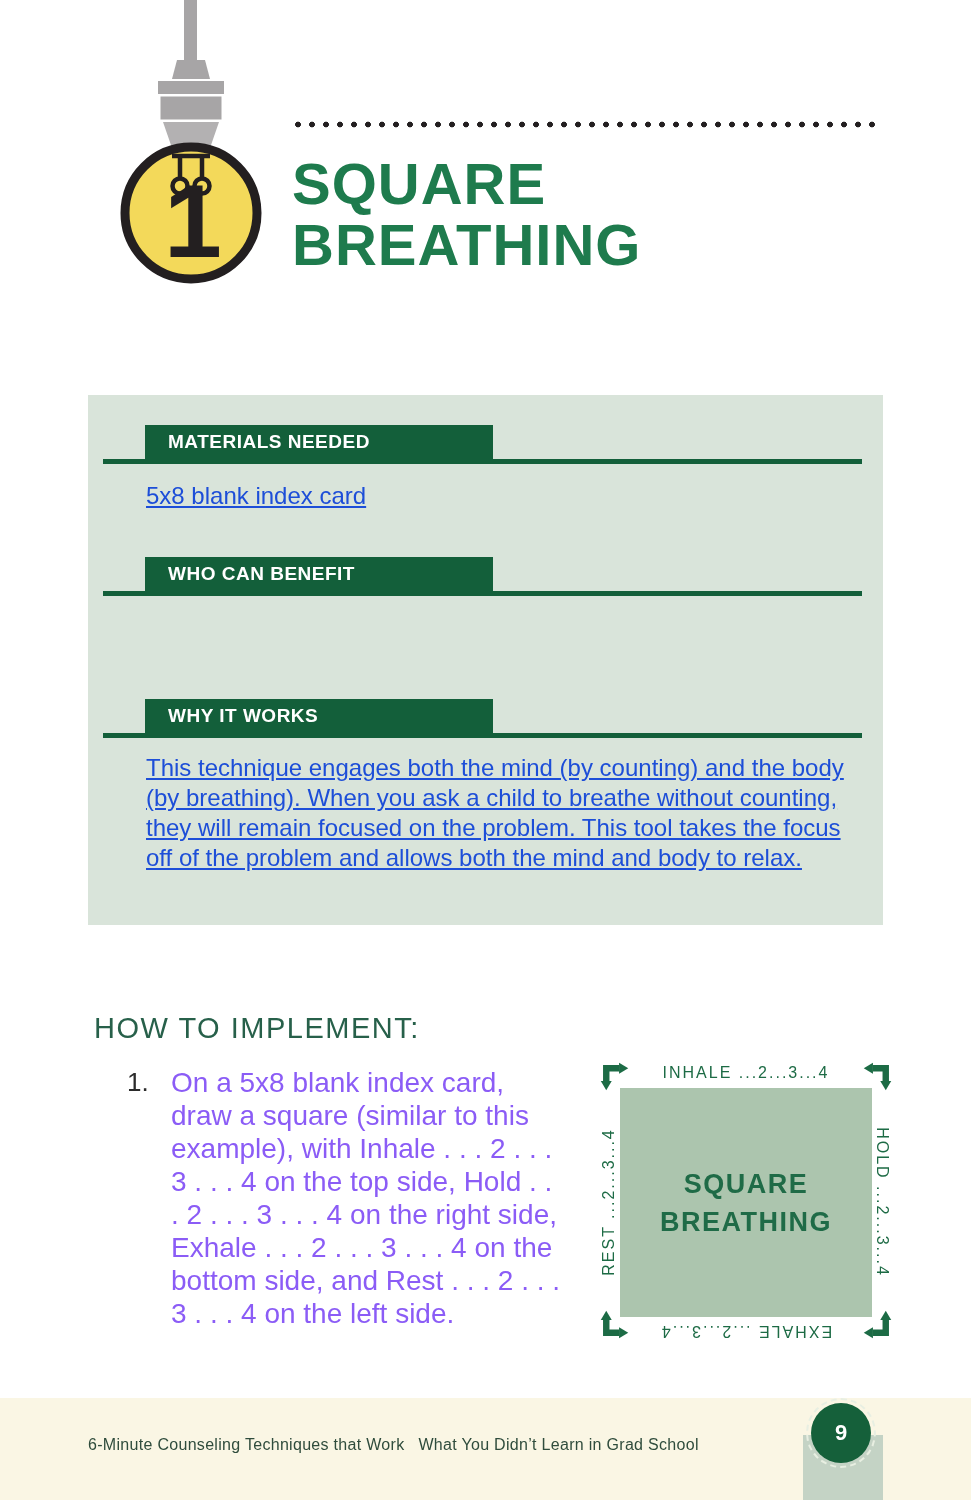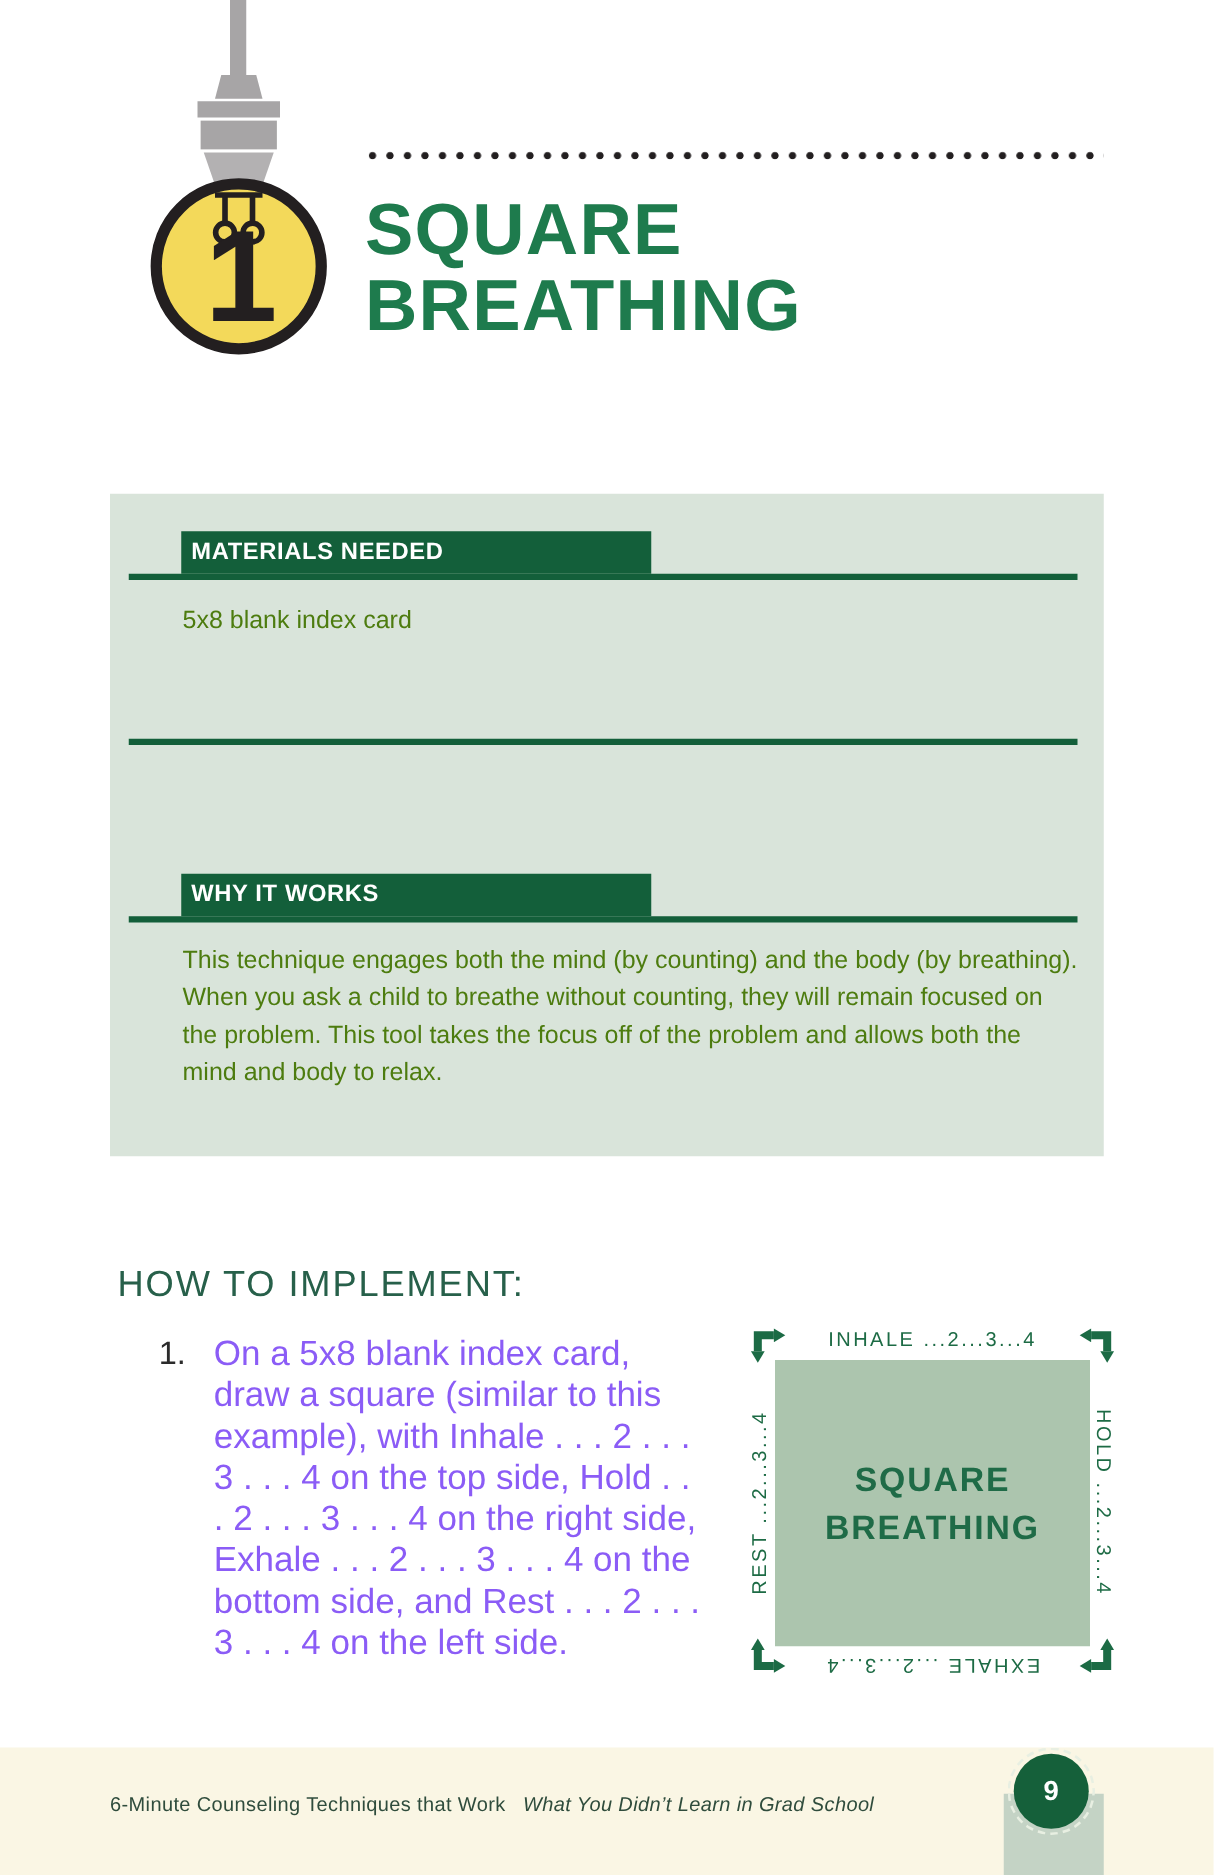--- a/index.html
+++ b/index.html
@@ -22,27 +22,27 @@
   }
   .page-title{
     position:absolute;left:292px;top:153px;margin:0;
     font-size:58px;line-height:61px;font-weight:700;letter-spacing:1px;color:#1E7B4D;
   }
   .page-title span{display:block;}
 
   
   .info-box{position:absolute;left:88px;top:395px;width:795px;height:530px;background:#D9E4DA;}
   .sec-bar{
-    position:absolute;left:57px;width:376px;height:34px;background:#135F3A;
+    position:absolute;left:57px;width:348px;height:34px;background:#135F3A;
     color:#ffffff;font-size:19px;font-weight:700;letter-spacing:0.5px;
-    line-height:34px;padding-left:8px;box-sizing:border-box;
+    line-height:34px;padding-left:23px;box-sizing:border-box;
   }
   .sec-rule{position:absolute;left:15px;width:759px;height:5px;background:#135F3A;}
   .sec-body{
-    position:absolute;left:58px;margin:0;font-size:20px;color:#4d7c0f;line-height:30px;
+    position:absolute;left:58px;margin:0;font-size:24px;color:#1d4ed8;line-height:30px;text-decoration:underline;
   }
   .bar-1{top:30px;}  .rule-1{top:64px;}  .body-1{top:86px;}
   .bar-2{top:162px;} .rule-2{top:196px;} .body-2{top:216px;}
   .bar-3{top:304px;} .rule-3{top:338px;} .body-3{top:358px;width:718px;}
 
   
   .howto-heading{
     position:absolute;left:90px;top:1010px;margin:4px;
     font-size:29px;font-weight:400;letter-spacing:1.5px;color:#27604A;line-height:1;
   }
@@ -77,21 +77,21 @@
   .ca-tr{left:266px;top:5px;transform:scaleX(-1);}
   .ca-bl{left:3px;top:253px;transform:scaleY(-1);}
   .ca-br{left:266px;top:253px;transform:scale(-1,-1);}
 
   
   .footer-strip{position:absolute;left:0;top:1398px;width:971px;height:102px;background:#FAF6E4;}
   .footer-text{
     position:absolute;left:88px;top:1436px;margin:0;
     font-size:16px;color:#2F4C3C;letter-spacing:0.3px;white-space:nowrap;
   }
-  .footer-text .subtitle{font-style:italic;margin-left:14px;}
+  .footer-text .subtitle{margin-left:14px;}
   .page-tab{position:absolute;left:803px;top:1435px;width:80px;height:65px;background:#C4D3C5;}
   .page-ring{
     position:absolute;left:806px;top:1398px;width:70px;height:70px;border-radius:50%;
     border:2px dashed #E8EFE2;box-sizing:border-box;
   }
   .page-badge{
     position:absolute;left:811px;top:1403px;width:60px;height:60px;border-radius:50%;
     background:#15603A;color:#ffffff;font-size:22px;font-weight:700;
     display:flex;align-items:center;justify-content:center;
   }
@@ -118,20 +118,21 @@
   <h1 class="page-title">
     <span>SQUARE</span>
     <span>BREATHING</span>
   </h1>
 
   <div class="info-box">
     <div class="sec-bar bar-1">MATERIALS NEEDED</div>
     <div class="sec-rule rule-1"></div>
     <p class="sec-body body-1">5x8 blank index card</p>
 
+    <div class="sec-bar bar-2">WHO CAN BENEFIT</div>
     <div class="sec-rule rule-2"></div>
 
     <div class="sec-bar bar-3">WHY IT WORKS</div>
     <div class="sec-rule rule-3"></div>
     <p class="sec-body body-3">This technique engages both the mind (by counting) and the body (by breathing). When you ask a child to breathe without counting, they will remain focused on the problem. This tool takes the focus off of the problem and allows both the mind and body to relax.</p>
   </div>
 
   <h2 class="howto-heading">HOW TO IMPLEMENT:</h2>
   <span class="step-number">1.</span>
   <p class="step-text">On a 5x8 blank index card, draw a square (similar to this example), with Inhale . . . 2 . . . 3 . . . 4 on the top side, Hold . . . 2 . . . 3 . . . 4 on the right side, Exhale . . . 2 . . . 3 . . . 4 on the bottom side, and Rest . . . 2 . . . 3 . . . 4 on the left side.</p>

